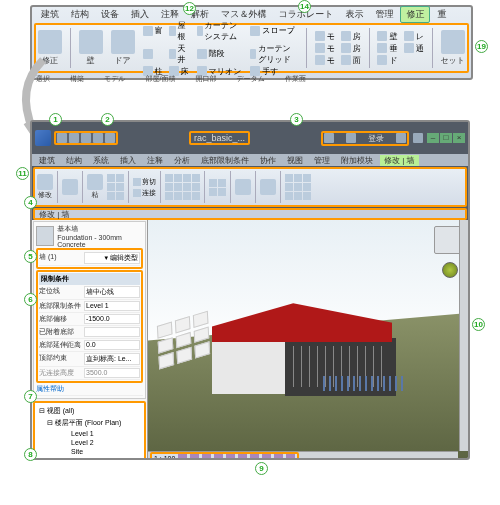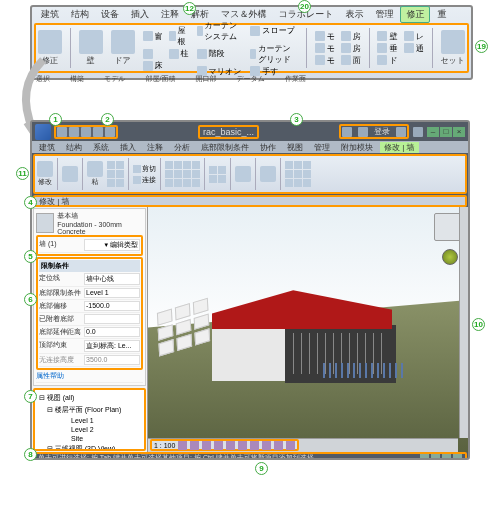--- a/index.html
+++ b/index.html
@@ -20,28 +20,28 @@
 .rb-row { display: flex; align-items: center; gap: 2px; font-size: 8px; }
 .rb-sicon { width: 10px; height: 10px; background: #bcd; border-radius: 1px; }
 .ribbon-footer { display: flex; height: 9px; font-size: 7px; color: #444; padding-left: 4px; gap: 20px; }
 
 
 .arrow { position: absolute; top: 58px; left: 15px; width: 45px; height: 70px; pointer-events: none; }
 .arrow svg { overflow: visible; }
 
 
 .main-win { position: absolute; top: 120px; left: 30px; width: 440px; height: 340px; border: 2px solid #888; border-radius: 3px; background: #525a65; overflow: hidden; }
-.title-row { display: flex; align-items: center; height: 19px; background: #525a65; padding: 0 3px; gap: 3px; }
+.title-row { display: flex; align-items: center; height: 32px; background: #525a65; padding: 0 3px; gap: 3px; }
 .app-icon { width: 16px; height: 16px; background: linear-gradient(135deg,#4a7bc8,#2a5ba8); border-radius: 2px; }
 .qat { display: flex; gap: 2px; padding: 1px 3px; background: rgba(255,255,255,.08); border-radius: 2px; }
 .qat-i { width: 10px; height: 10px; background: #9ab; border-radius: 1px; }
 .qat-box1 { border: 2px solid #f90; border-radius: 2px; padding: 0 1px; }
 .file-title { flex: 1; text-align: center; font-size: 9px; color: #ddd; display: flex; justify-content: center; align-items: center; }
 .file-title-inner { border: 2px solid #f90; border-radius: 2px; padding: 0 3px; }
-.right-tools { display: flex; gap: 6px; align-items: center; padding: 0 1px; }
+.right-tools { display: flex; gap: 12px; align-items: center; padding: 0 1px; }
 .right-tools.box { border: 2px solid #f90; border-radius: 2px; }
 .rt-i { width: 10px; height: 10px; background: #9ab; border-radius: 1px; }
 .rt-text { font-size: 8px; color: #ddd; }
 .win-btns { display: flex; gap: 1px; }
 .win-btn { width: 12px; height: 10px; background: #6a7; font-size: 8px; color: #333; text-align: center; line-height: 10px; }
 
 .menu-row { display: flex; background: #b0bac6; height: 12px; align-items: center; padding-left: 3px; gap: 3px; }
 .menu-item { font-size: 8px; padding: 0 4px; color: #333; }
 .menu-item.hl { background: #b8f096; }
 
@@ -141,20 +141,24 @@
         </div>
       <div class="rb-row">
           <div class="rb-sicon"></div>
           <span>屋根</span>
         </div>
       <div class="rb-row">
           <div class="rb-sicon"></div>
         </div>
       <div class="rb-row">
           <div class="rb-sicon"></div>
+          <span>天井</span>
+        </div>
+      <div class="rb-row">
+          <div class="rb-sicon"></div>
           <span>柱</span>
         </div>
       <div class="rb-row">
           <div class="rb-sicon"></div>
           <span>床</span>
         </div>
     </div>
     <div class="rb-grid">
       <div class="rb-row">
           <div class="rb-sicon"></div>
@@ -522,14 +526,14 @@
 <div class="callout" style="top:113px;left:290px">3</div>
 <div class="callout" style="top:196px;left:24px">4</div>
 <div class="callout" style="top:250px;left:24px">5</div>
 <div class="callout" style="top:293px;left:24px">6</div>
 <div class="callout" style="top:390px;left:24px">7</div>
 <div class="callout" style="top:448px;left:24px">8</div>
 <div class="callout" style="top:462px;left:255px">9</div>
 <div class="callout" style="top:318px;left:472px">10</div>
 <div class="callout" style="top:167px;left:16px">11</div>
 <div class="callout" style="top:2px;left:183px">12</div>
-<div class="callout" style="top:0px;left:298px">20</div>
+<div class="callout" style="top:0px;left:298px">14</div>
 <div class="callout" style="top:40px;left:475px">19</div>
 
 </body></html>

